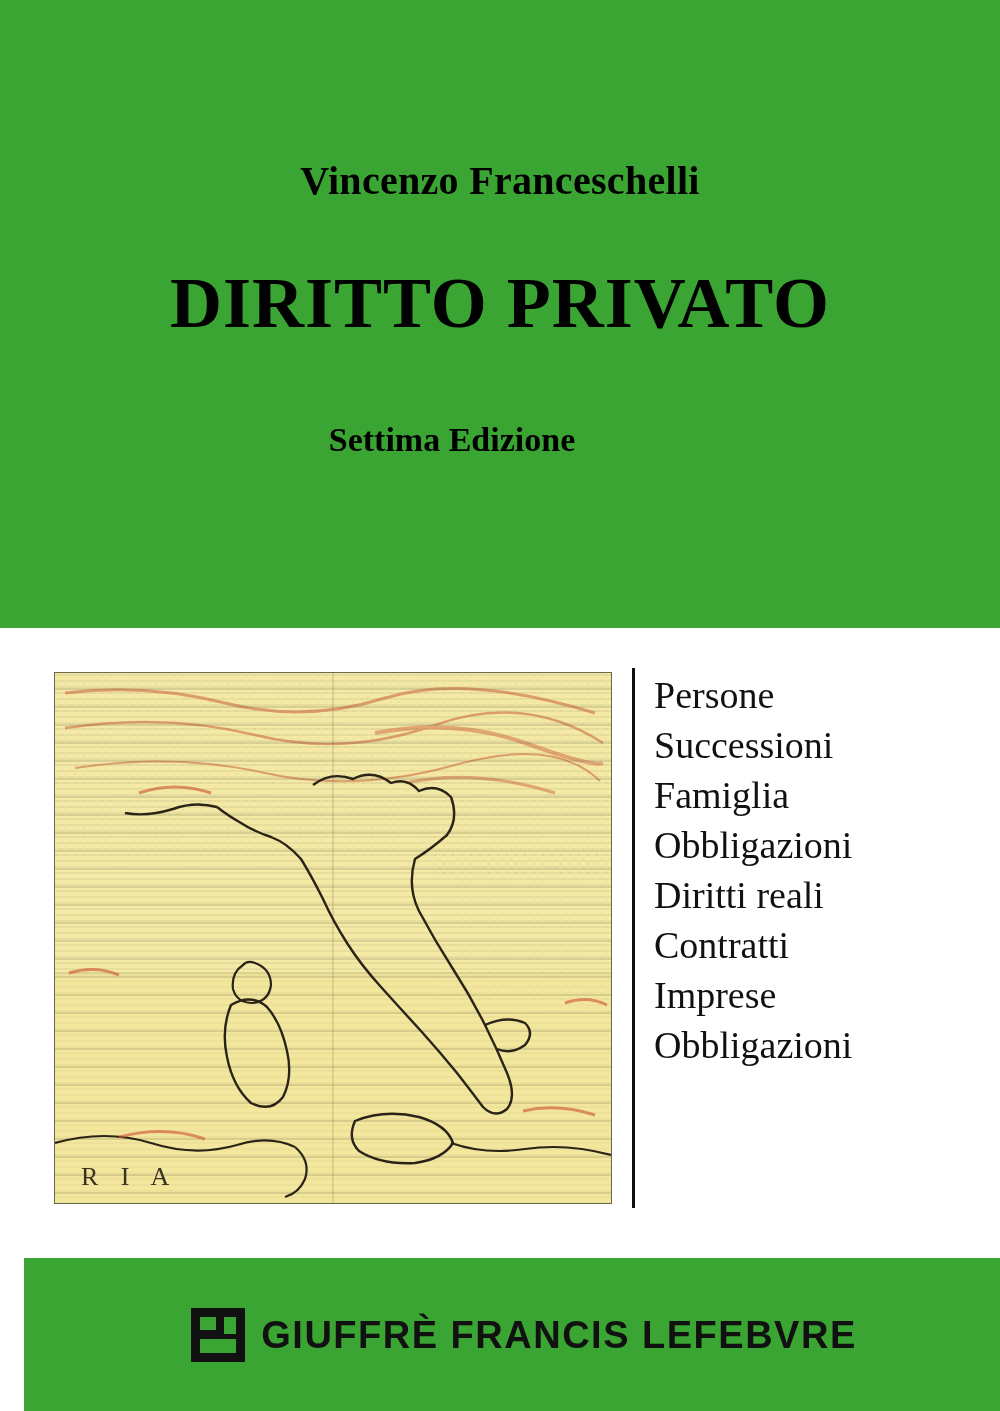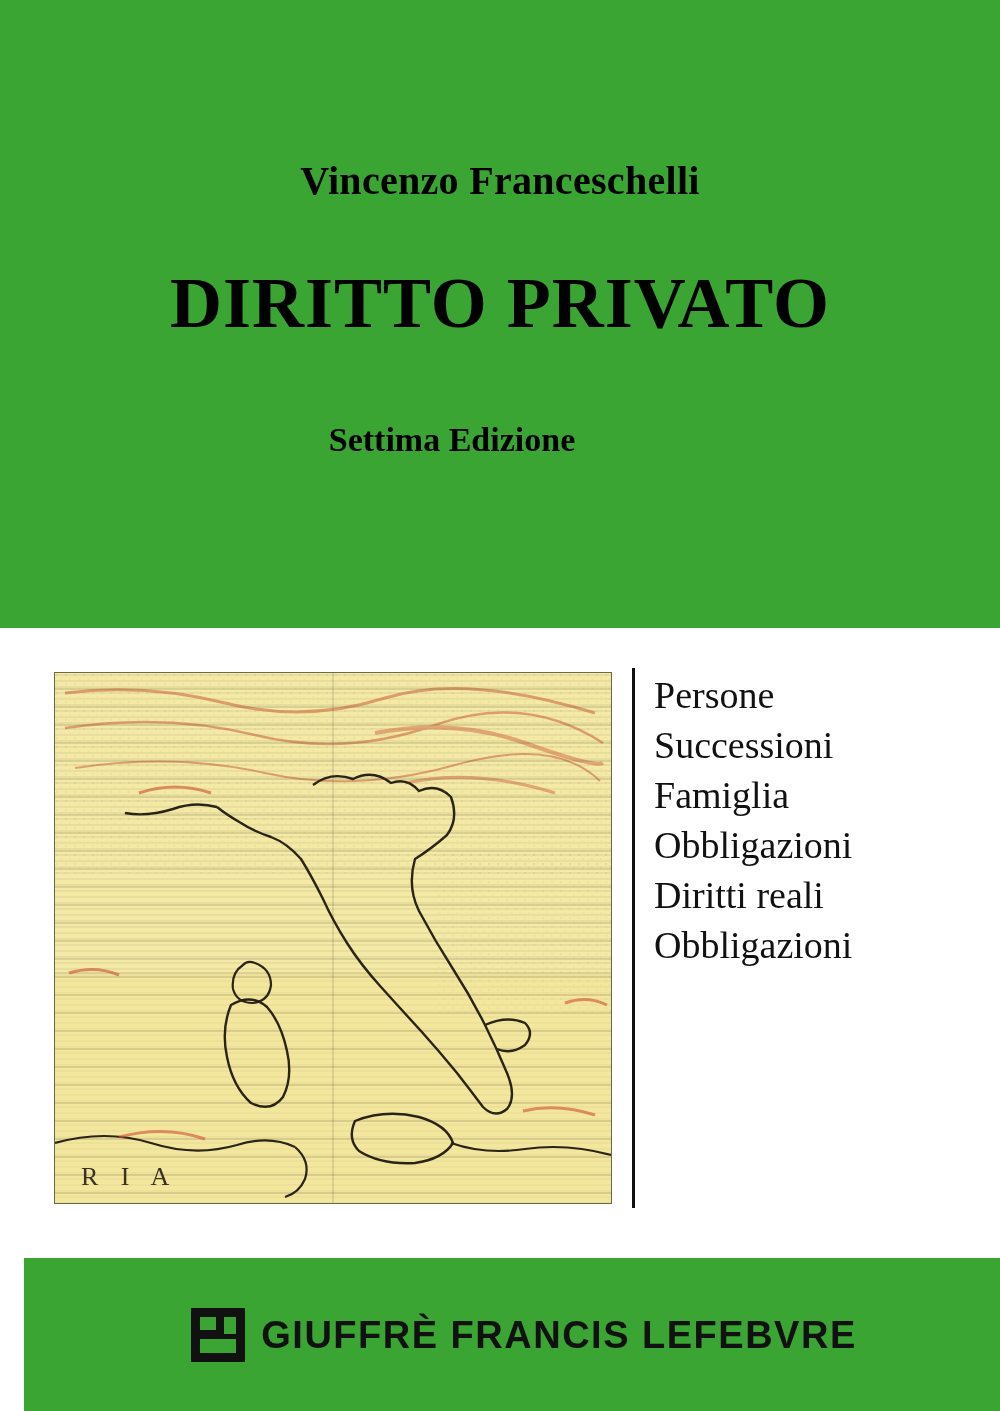--- a/index.html
+++ b/index.html
@@ -278,20 +278,22 @@
     </div>
 
     <div class="divider"></div>
 
     <div class="topics">
       <div class="topic">Persone</div>
       <div class="topic">Successioni</div>
       <div class="topic">Famiglia</div>
       <div class="topic">Obbligazioni</div>
       <div class="topic">Diritti reali</div>
+      <div class="topic">Contratti</div>
+      <div class="topic">Imprese</div>
       <div class="topic">Obbligazioni</div>
     </div>
   </div>
 
   <div class="bottom-panel">
     <div class="publisher">
       <span class="pub-logo">
         <svg width="54" height="54" viewBox="0 0 54 54">
           <rect x="0" y="0" width="54" height="54" fill="#111111"></rect>
           <rect x="9" y="9" width="16" height="13" fill="#3aa532"></rect>

